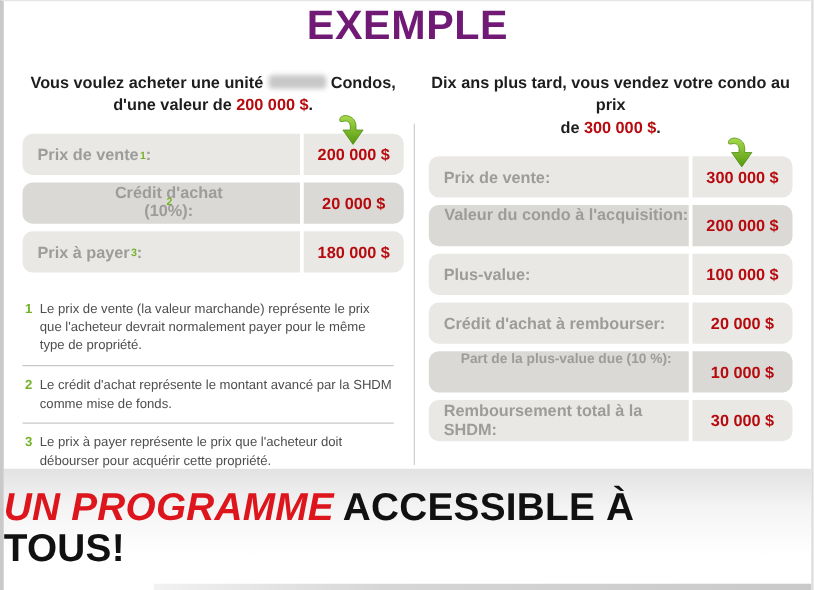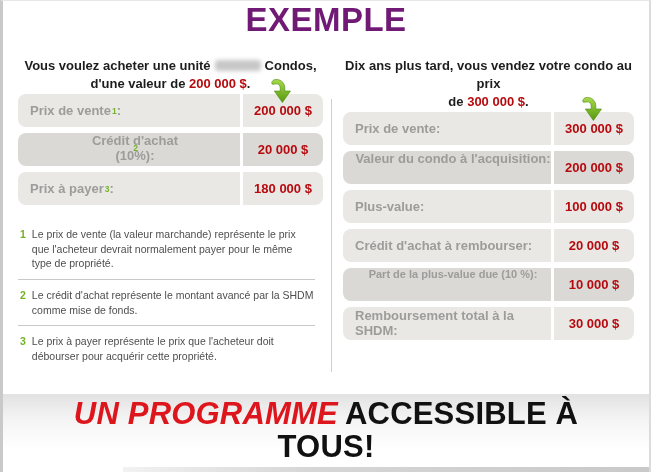--- a/index.html
+++ b/index.html
@@ -23,21 +23,21 @@
   }
   .intro {
     text-align:center; font-size:13px; font-weight:700; color:#1d1d1d; line-height:1.4;
     margin:0 2px; min-height:37px;
   }
   .amount-red { color:#b70a0e; }
   .redacted {
     display:inline-block; width:46px; height:11px; margin:0 4px -1px 4px;
     background:#c7c7c7; border-radius:3px; filter:blur(2px);
   }
-  .tablewrap { position:relative; }
+  .tablewrap { position:relative; margin-top:13px; }
   .t-row { display:flex; height:33px; margin-bottom:6px; }
   .t-label {
     flex:1; display:flex; align-items:center; padding-left:12px;
     background:#eae8e5; border-radius:8px 0 0 8px;
     font-size:13px; font-weight:700; color:#9c9c9a;
   }
   .t-label sup { color:#76b32a; font-size:8.5px; font-weight:700; line-height:0; margin-left:1px; }
   .t-value {
     width:80px; margin-left:3px; display:flex; align-items:center; justify-content:center;
     background:#eae8e5; border-radius:0 8px 8px 0;
@@ -46,23 +46,23 @@
   .t-row.dark .t-label, .t-row.dark .t-value { background:#dbd9d6;flex-direction:column; }
   .t-row.small .t-label { font-size:11px; }
   .down-arrow {
     position:absolute; top:-17px; right:28px; width:26px; height:28px; z-index:2;
   }
   .footnotes { margin-top:14px; padding-right:8px; }
   .footnote { display:flex; padding:8px 0 8px 2px; font-size:10.5px; color:#4e4e4e; line-height:1.4; }
   .footnote + .footnote { border-top:1px solid #c8c8c8; }
   .fn-num { color:#72b126; font-weight:700; margin-right:6px; }
   .footer {
-    position:absolute; left:0; right:0; bottom:0; height:78px;
+    position:absolute; left:0; right:0; bottom:0; height:97px;
     background:linear-gradient(180deg, #e2e2e2 0%, #f4f4f4 32%, #ffffff 72%);
-    text-align:center; padding-top:3px; box-sizing:border-box;
+    text-align:left; padding-top:14px; box-sizing:border-box;
   }
   .headline { font-size:31px; font-weight:900; line-height:1.08; color:#111111; letter-spacing:0.2px; }
   .headline .hl-red { color:#dd161d; font-style:italic; padding-right:7px; }
   .bottom-strip {
     position:absolute; bottom:0; left:120px; right:0; height:5px;
     background:linear-gradient(90deg, #f2f2f2 0%, #d6d6d6 35%, #c9c9c9 100%);
   }
 </style>
 </head>
 <body>

